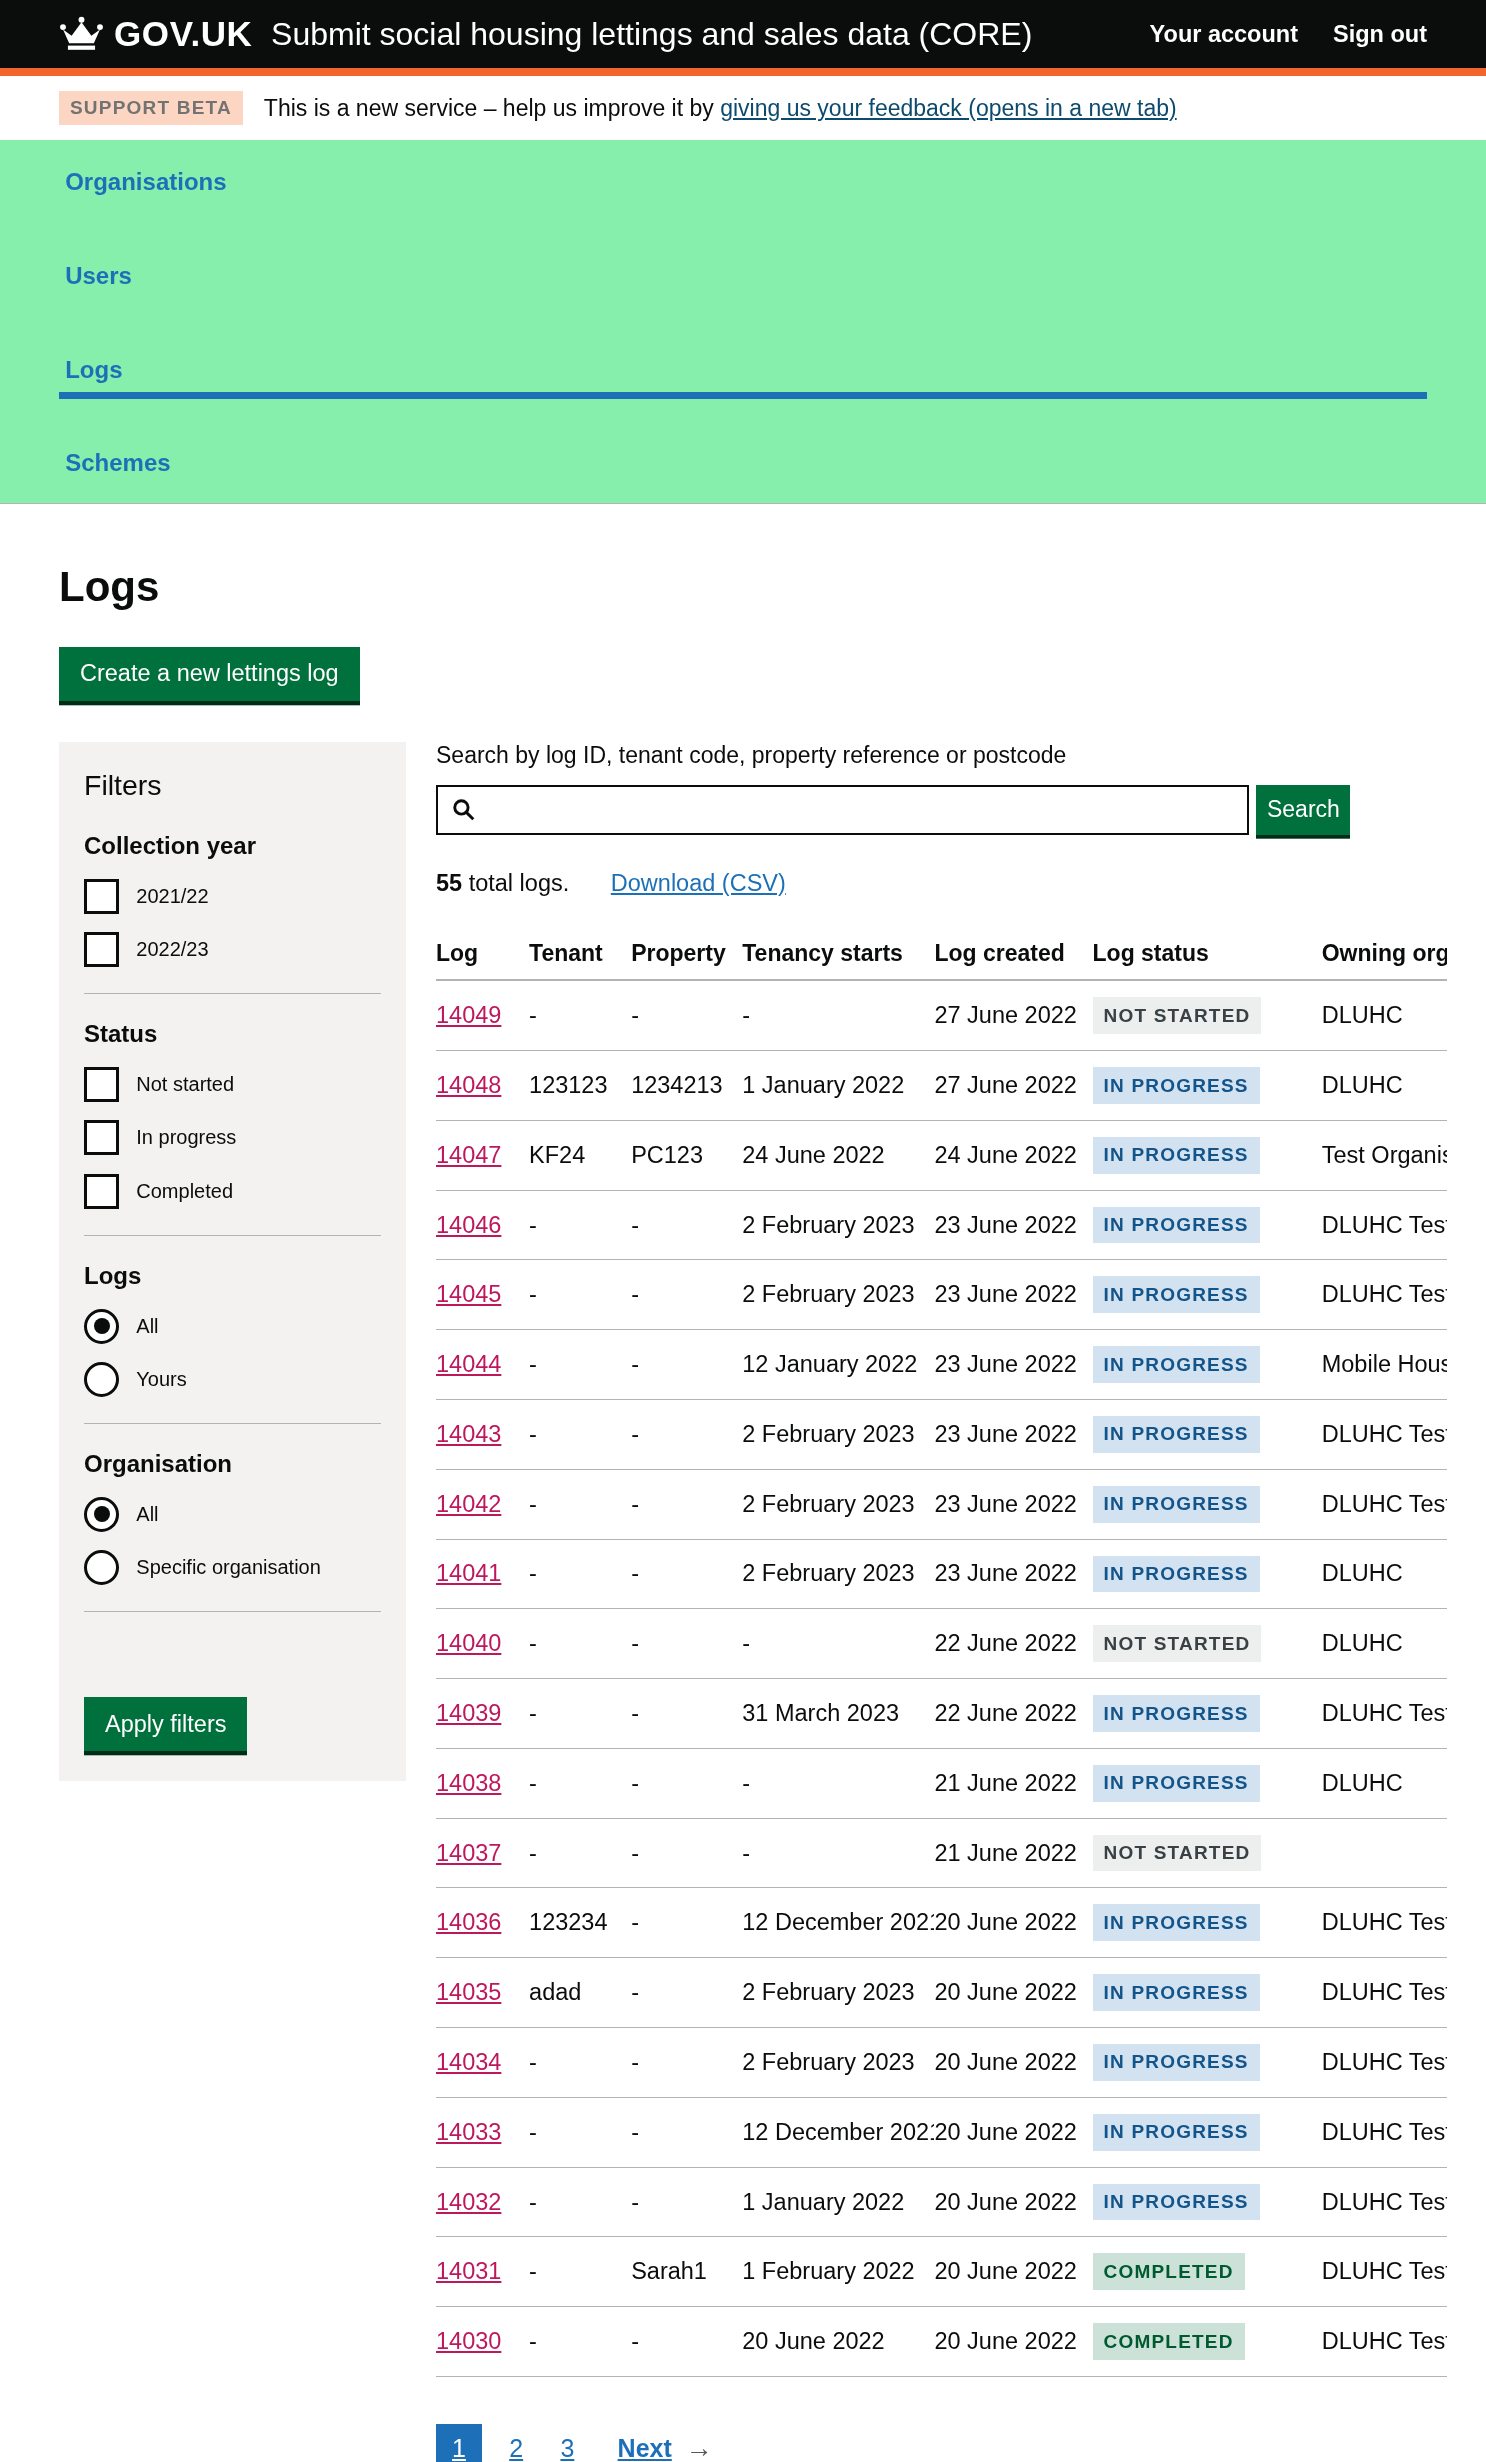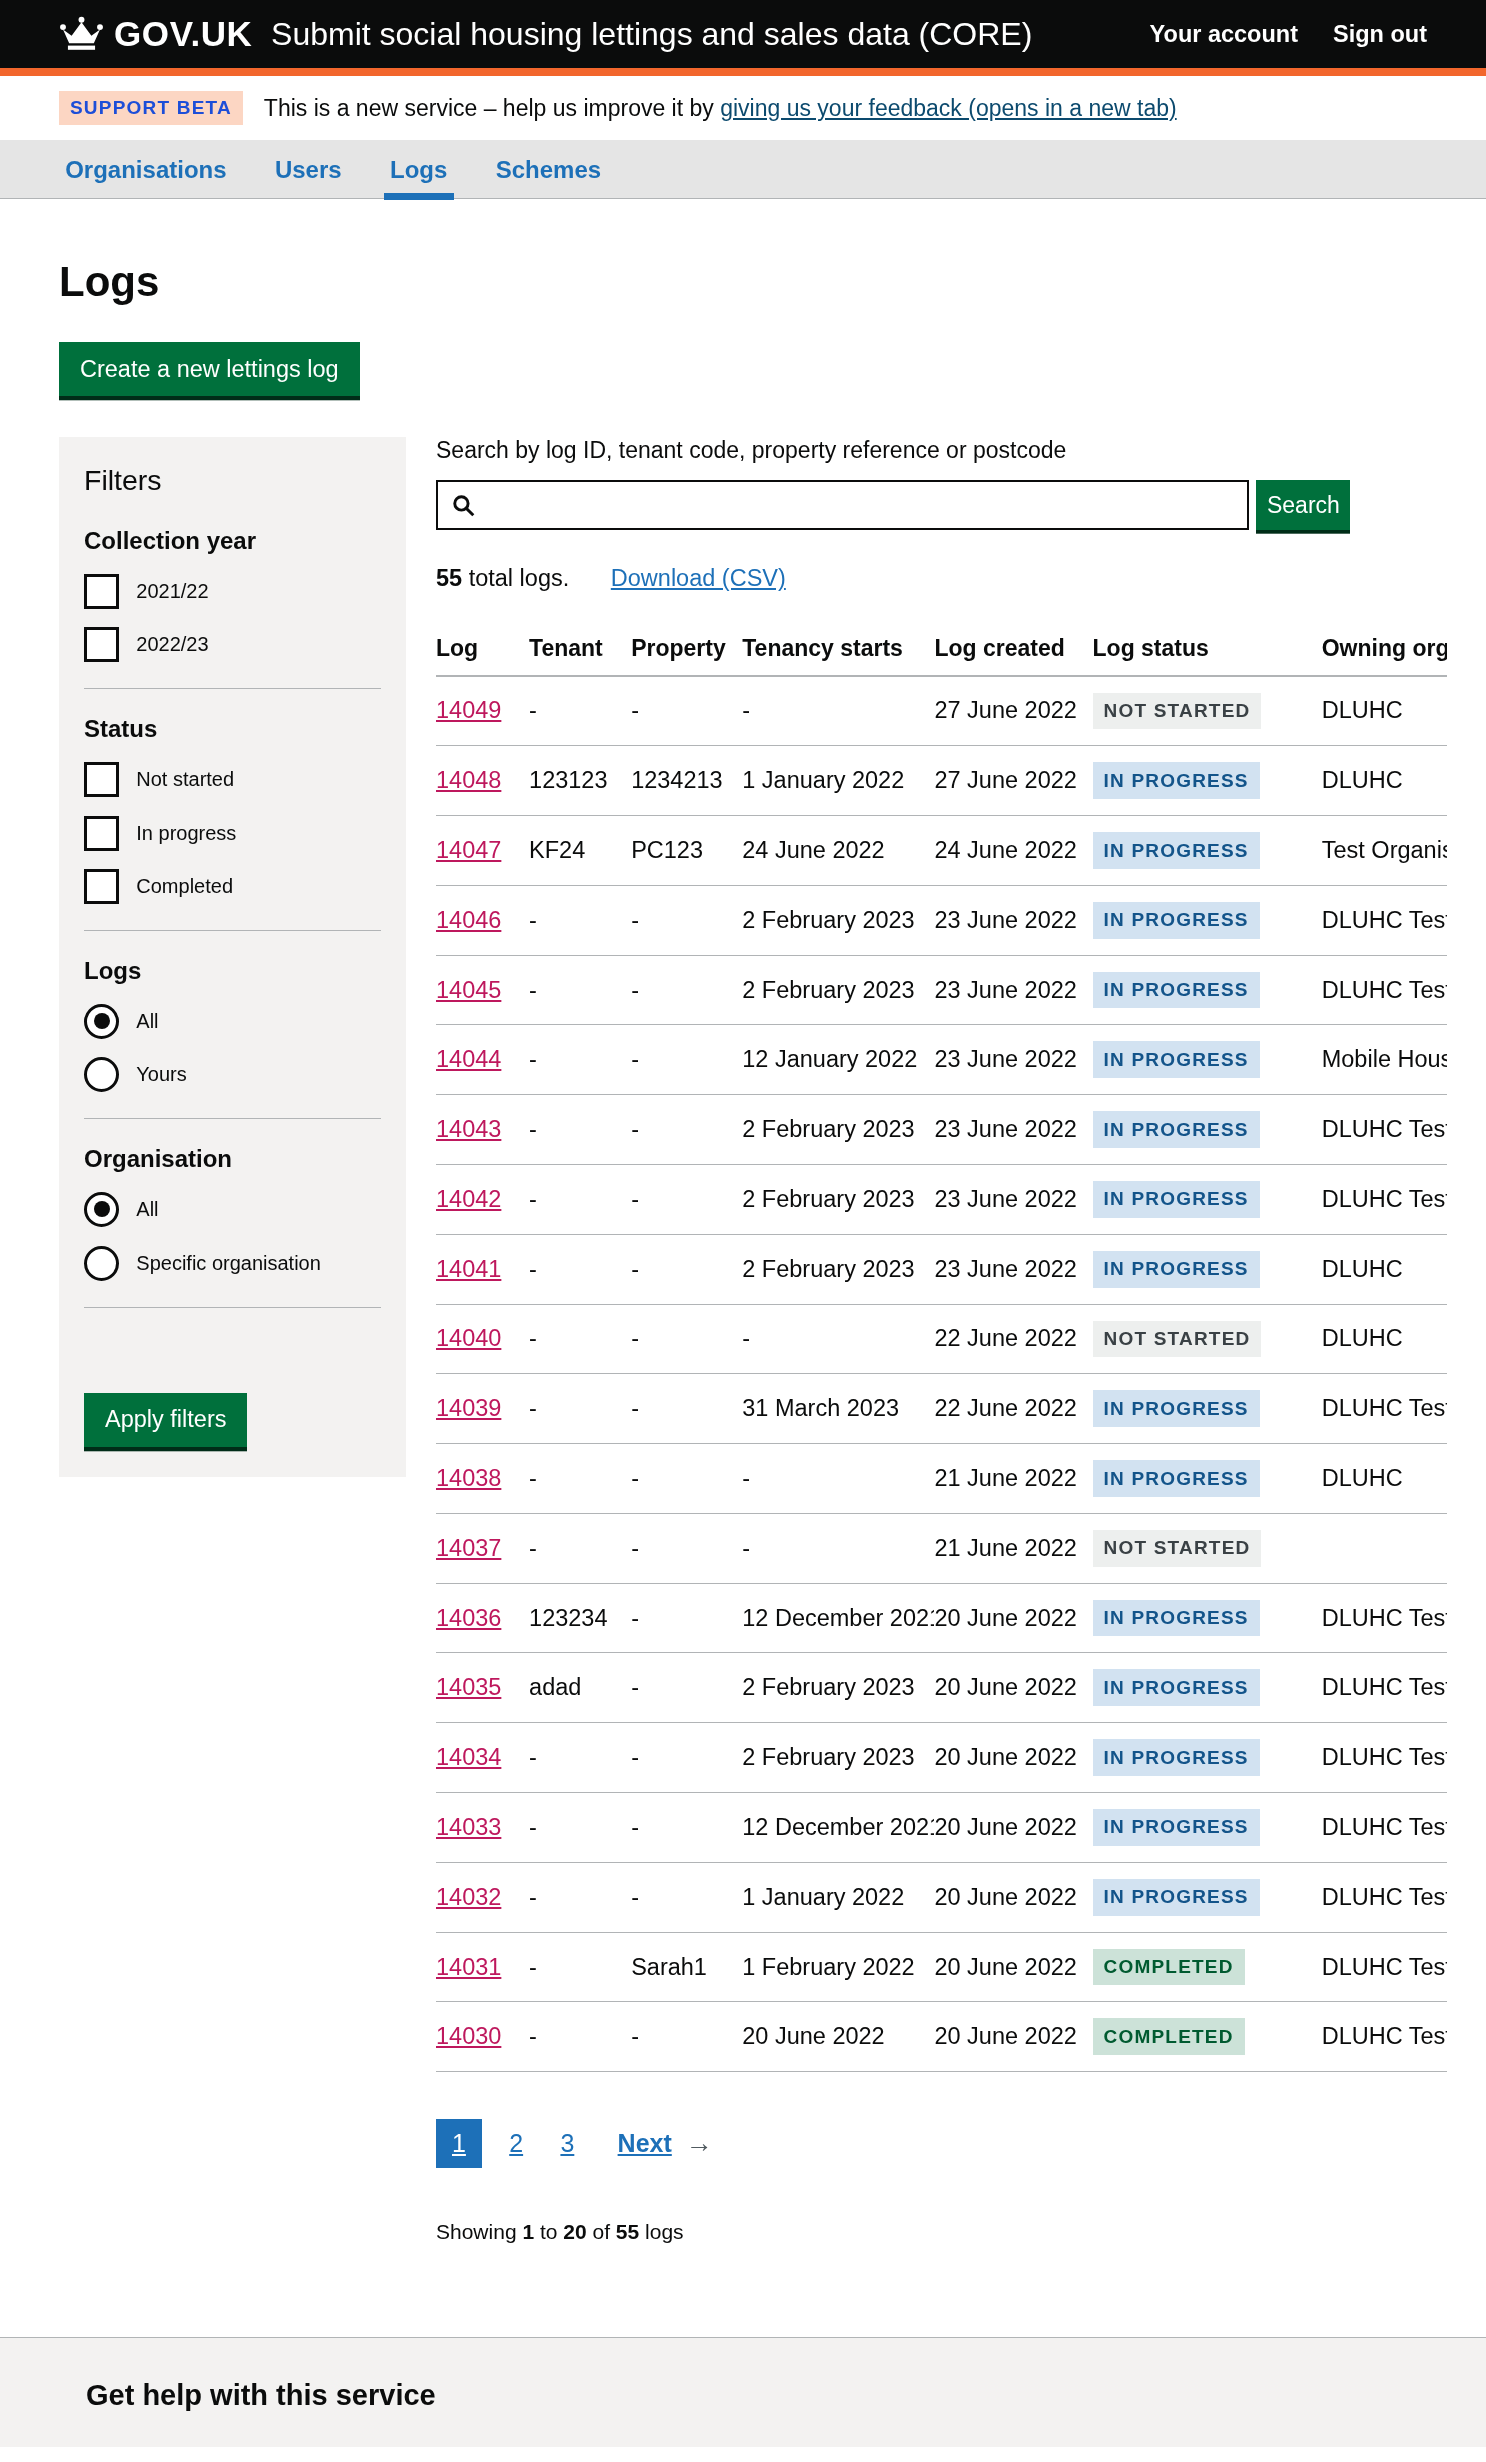--- a/index.html
+++ b/index.html
@@ -10,26 +10,26 @@
   .site-header { background: #0b0c0c; border-bottom: 8.7px solid #f2662c; padding: 0 59px; height: 76px; display: flex; align-items: center; justify-content: space-between; }
   .header-left { display: flex; align-items: center; }
   .crown { width: 45px; height: 37px; margin-right: 10px; }
   .govuk-logo { color: #fff; font-size: 35px; font-weight: 700; letter-spacing: 0.6px; }
   .service-name { color: #fff; font-size: 32px; font-weight: 400; margin-left: 18.6px; }
   .header-links { display: flex; gap: 35px; }
   .header-link { color: #fff; font-size: 23.5px; font-weight: 700; text-decoration: none; cursor: pointer; }
 
   
   .phase-banner { padding: 15px 59px; background: #fff; display: flex; align-items: center; }
-  .phase-tag { background: #fcd6c3; color: #1d4ed8; font-weight: 700; font-size: 19px; letter-spacing: 1.2px; padding: 6.2px 11px; margin-right: 21px; white-space: nowrap; }
+  .phase-tag { background: #fcd6c3; color: #737373; font-weight: 700; font-size: 19px; letter-spacing: 1.2px; padding: 6.2px 11px; margin-right: 21px; white-space: nowrap; }
   .phase-text { font-size: 23px; }
   .phase-text a { color: #0c4a6e; text-decoration: underline; cursor: pointer; }
 
   
-  .primary-nav { background: #e5e5e5; border-bottom: 1.9px solid #b1b4b6; padding: 0 59px; display: flex; gap: 36px; }
+  .primary-nav { background: #86efac; border-bottom: 1.9px solid #b1b4b6; padding: 12px 59px; display: flex; gap: 36px; flex-direction: column; }
   .nav-item { color: #1d70b8; font-size: 24px; font-weight: 700; text-decoration: none; padding: 16px 6.2px 13.6px; position: relative; cursor: pointer; }
   .nav-item.active::after { content: ""; position: absolute; left: 0; right: 0; bottom: -1.9px; height: 6.8px; background: #1d70b8; }
 
   
   main { padding: 0 59px; }
   h1.page-title { font-size: 42px; font-weight: 700; margin-top: 59px; }
   .btn-green { display: inline-block; background: #00703c; color: #fff; font-size: 23.5px; border: none; padding: 13.6px 21px; box-shadow: 0 4.3px 0 #002d18; cursor: pointer; font-family: inherit; }
   .create-btn { margin-top: 36px; }
 
   .content { display: flex; align-items: flex-start; margin-top: 41px; }

